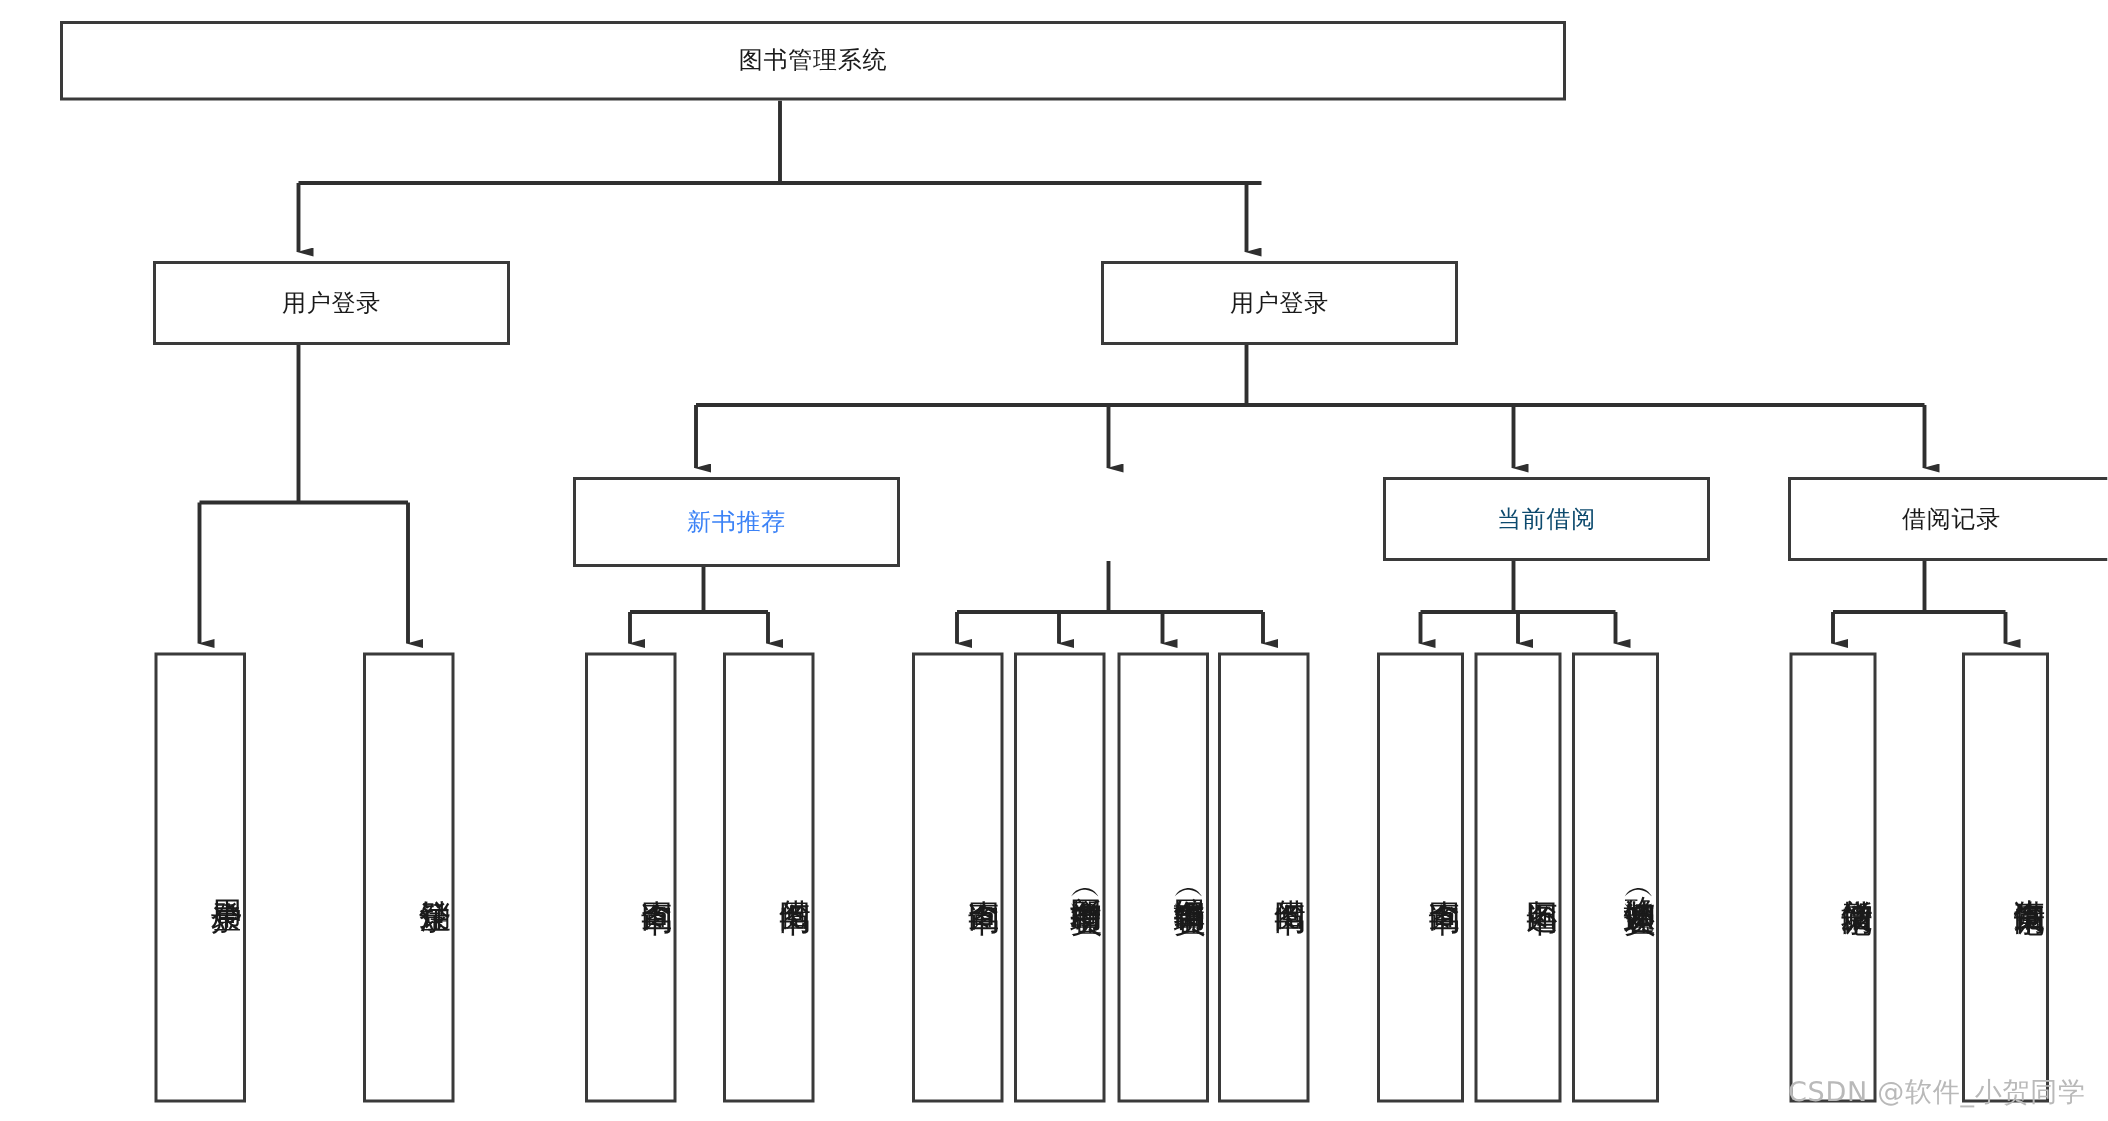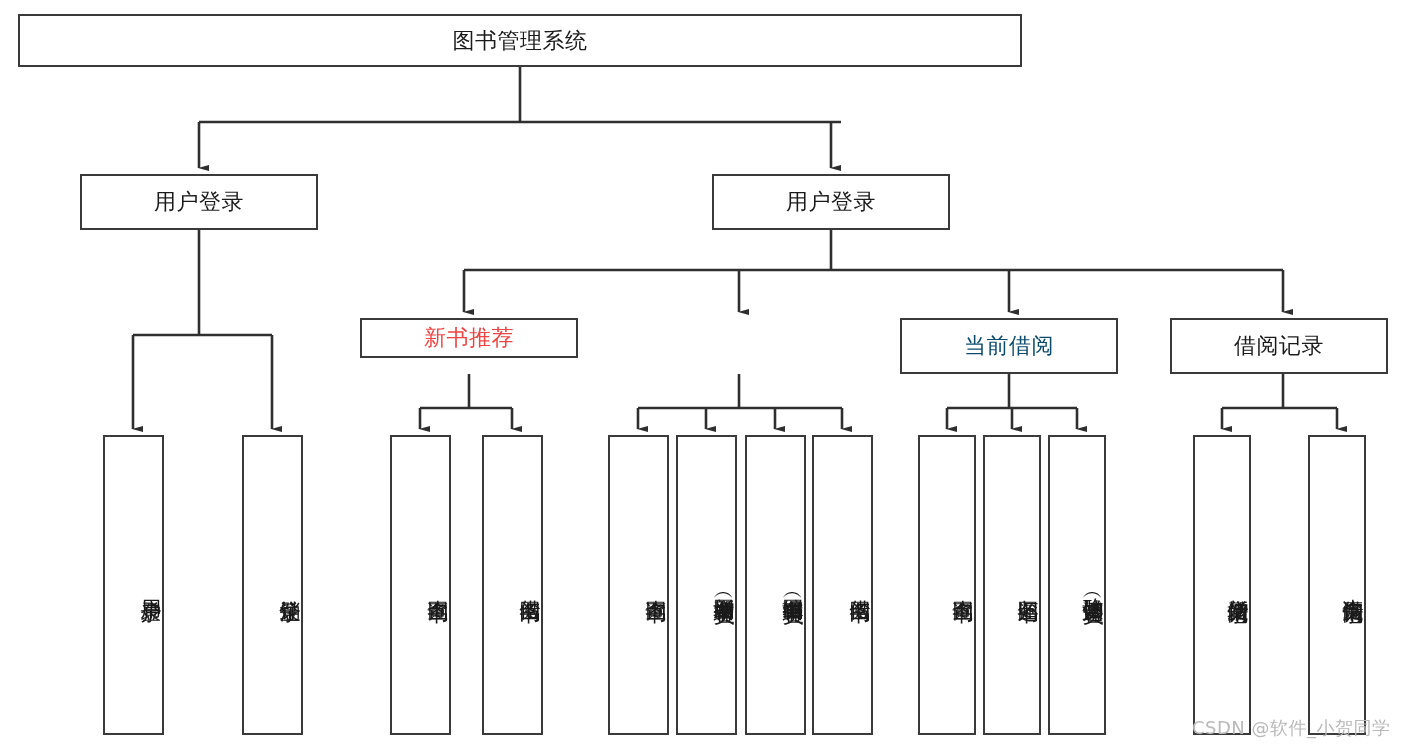--- a/index.html
+++ b/index.html
@@ -29,23 +29,24 @@
     position: absolute;
     box-sizing: border-box;
     background: #ffffff;
     border: 2px solid #3a3a3a;
     display: flex;
     align-items: center;
     justify-content: center;
     color: #1a1a1a;
   }
   .node-h {
-    font-size: 22px;
+    font-size: 16px;
     letter-spacing: 0.5px;
     white-space: nowrap;
+    margin-left: 22px;
   }
   .node-v {
     writing-mode: vertical-rl;
     text-orientation: upright;
     font-size: 21px;
     line-height: 1.06;
     letter-spacing: 1px;
     padding: 4px 0;
     align-items: flex-start;
     justify-content: center;
@@ -112,21 +113,21 @@
       <path d="M1222,408 L1222,429" marker-end="url(#arrow)"></path>
       <path d="M1337,408 L1337,429" marker-end="url(#arrow)"></path>
     </g>
   </svg>
 
   <div class="node node-h" style="left: 18px; top: 14px; width: 1004px; height: 53px; border-color: rgb(58, 58, 58); color: rgb(26, 26, 26); background: rgb(255, 255, 255);">图书管理系统</div>
 
   <div class="node node-h" style="left: 80px; top: 174px; width: 238px; height: 56px; border-color: rgb(58, 58, 58); color: rgb(26, 26, 26); background: rgb(255, 255, 255);">用户登录</div>
   <div class="node node-h" style="left: 712px; top: 174px; width: 238px; height: 56px; border-color: rgb(58, 58, 58); color: rgb(26, 26, 26); background: rgb(255, 255, 255);">用户登录</div>
 
-  <div class="node node-h" style="left: 360px; top: 318px; width: 218px; height: 40px; border-color: rgb(58, 58, 58); color: #ef4444; background: rgb(255, 255, 255);">新书推荐</div>
+  <div class="node node-h" style="left: 360px; top: 318px; width: 218px; height: 60px; border-color: rgb(58, 58, 58); color: #3b82f6; background: rgb(255, 255, 255);">新书推荐</div>
   <div class="node node-h" style="left: 900px; top: 318px; width: 218px; height: 56px; border-color: rgb(58, 58, 58); color: #0c4a6e; background: rgb(255, 255, 255);">当前借阅</div>
   <div class="node node-h" style="left: 1170px; top: 318px; width: 218px; height: 56px; border-color: rgb(58, 58, 58); color: rgb(26, 26, 26); background: rgb(255, 255, 255);">借阅记录</div>
 
   <div class="node node-v" style="left: 103px; top: 435px; width: 61px; height: 300px; border-color: rgb(58, 58, 58); color: rgb(26, 26, 26); background: rgb(255, 255, 255);">用户登录</div>
   <div class="node node-v" style="left: 242px; top: 435px; width: 61px; height: 300px; border-color: rgb(58, 58, 58); color: rgb(26, 26, 26); background: rgb(255, 255, 255);">注销登录</div>
   <div class="node node-v" style="left: 390px; top: 435px; width: 61px; height: 300px; border-color: rgb(58, 58, 58); color: rgb(26, 26, 26); background: rgb(255, 255, 255);">查询图书</div>
   <div class="node node-v" style="left: 482px; top: 435px; width: 61px; height: 300px; border-color: rgb(58, 58, 58); color: rgb(26, 26, 26); background: rgb(255, 255, 255);">借阅图书</div>
   <div class="node node-v" style="left: 608px; top: 435px; width: 61px; height: 300px; border-color: rgb(58, 58, 58); color: rgb(26, 26, 26); background: rgb(255, 255, 255);">查询图书</div>
   <div class="node node-v" style="left: 676px; top: 435px; width: 61px; height: 300px; border-color: rgb(58, 58, 58); color: rgb(26, 26, 26); background: rgb(255, 255, 255);">新增图书（管理员）</div>
   <div class="node node-v" style="left: 745px; top: 435px; width: 61px; height: 300px; border-color: rgb(58, 58, 58); color: rgb(26, 26, 26); background: rgb(255, 255, 255);">编辑图书（管理员）</div>

